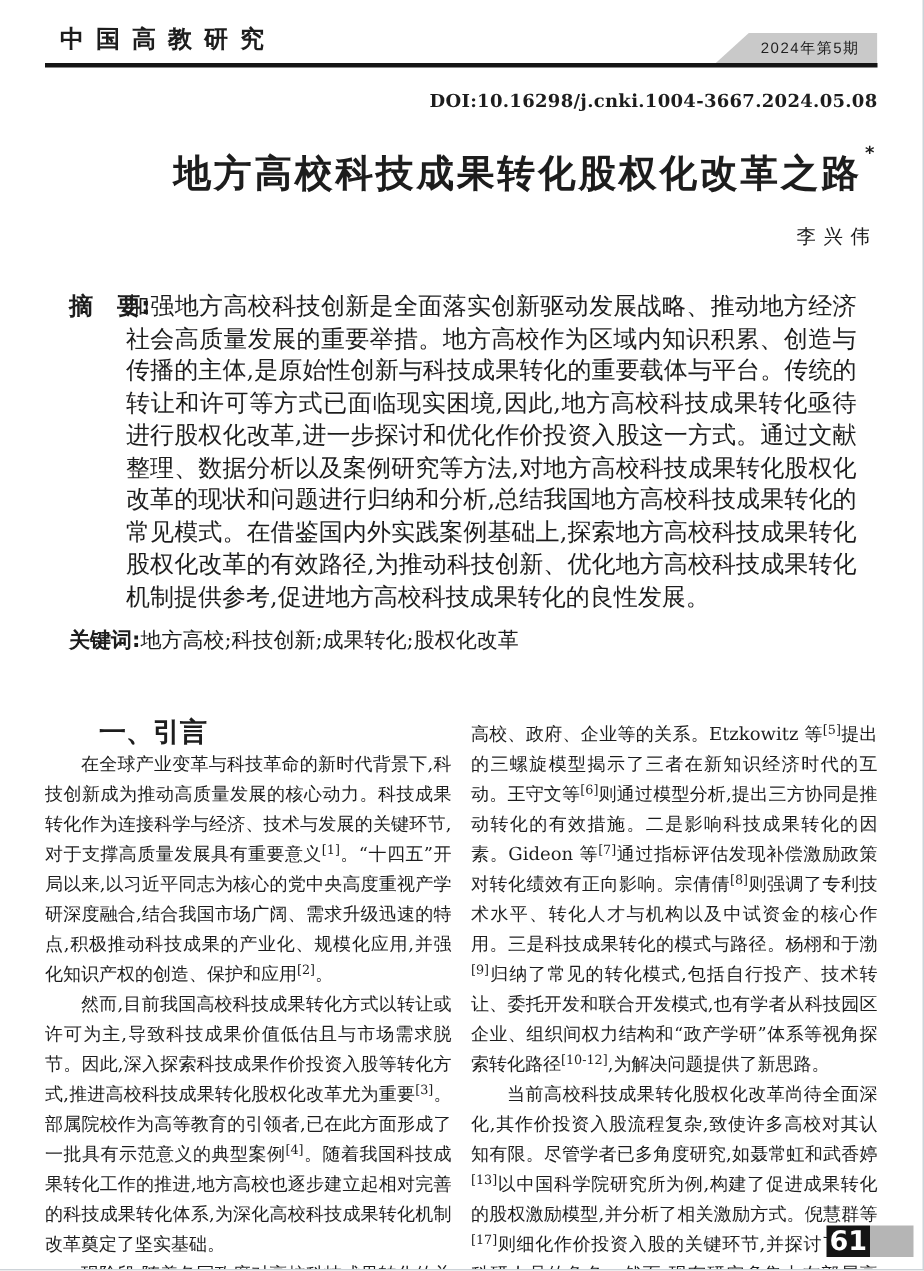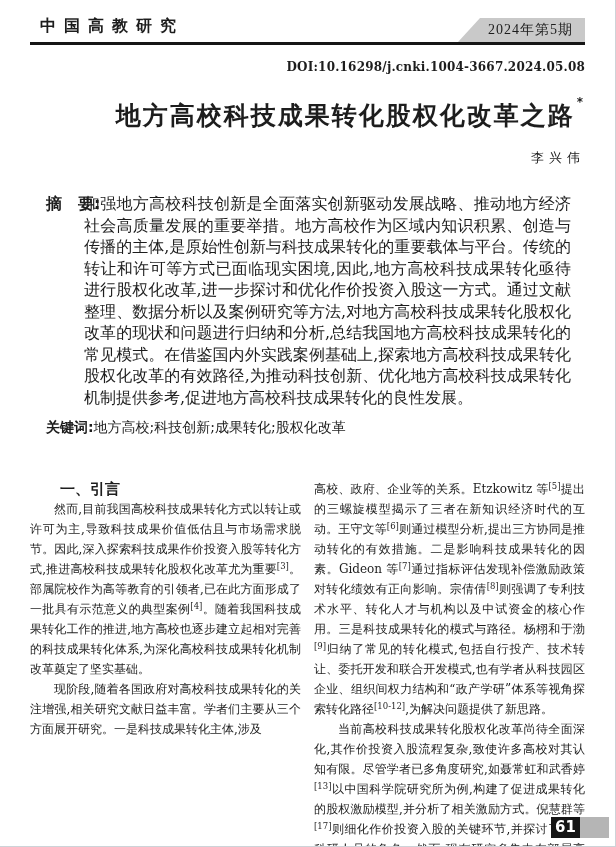--- a/index.html
+++ b/index.html
@@ -15,49 +15,49 @@
     box-sizing:border-box;padding:16px 30px 0 30px;overflow:hidden;
     color:var(--c-text);
     font-family:"DejaVu Serif","Liberation Serif",serif;
     border-right:1px solid #cdd3d8;border-bottom:1px solid #cdd3d8;
   }
   
   .header{display:flex;justify-content:space-between;align-items:flex-end;
     border-bottom:3px solid var(--c-rule);padding:0 0 0 10px;}
   .journal-name{font-size:16px;font-weight:bold;letter-spacing:8px;
     padding-bottom:5px;font-family:"DejaVu Serif","Liberation Serif",serif;}
-  .issue-box{background:var(--c-headerbox);font-size:14px;letter-spacing:1px;
+  .issue-box{background:var(--c-headerbox);font-size:10px;letter-spacing:1px;
     padding:3px 12px 3px 30px;clip-path:polygon(22px 0,100% 0,100% 100%,0 100%);
-    font-family:Liberation Serif, serif;}
+    font-family:Liberation Sans, sans-serif;}
   
   .doi-row{text-align:right;font-size:12px;font-weight:700;margin-top:15px;letter-spacing:.2px;}
   
   .title{ text-align:right;font-size:25px;font-weight:700;margin-top:21px;letter-spacing:2px;
     font-family:"DejaVu Sans","Liberation Sans",sans-serif;}
   .title sup{font-size:12px;vertical-align:18px;margin-left:2px;}
   .author{text-align:right;font-size:13px;margin-top:17px;letter-spacing:5px;}
   
   .abstract{margin:26px 14px 0 16px;position:relative;padding-left:38px;
     font-size:16px;line-height:21.5px;text-align:justify;}
   .abstract-label{position:absolute;left:0;top:0;font-weight:700;white-space:nowrap;
     font-family:"DejaVu Sans","Liberation Sans",sans-serif;}
   .keywords{margin:9px 14px 0 16px;font-size:14px;line-height:20px;}
   .keywords-label{font-weight:700;font-family:"DejaVu Sans","Liberation Sans",sans-serif;}
   
   .body{display:flex;gap:13px;margin-top:42px;}
   .col{flex:1 1 0;font-size:12px;line-height:20px;text-align:justify;min-width:0;}
-  .section-heading{font-size:15px;font-weight:700;margin:0;text-indent:2em;
+  .section-heading{font-size:18px;font-weight:700;margin:0;text-indent:2em;
     font-family:"DejaVu Sans","Liberation Sans",sans-serif;line-height:20px;}
   .col p{margin:0;text-indent:2em;}
   .col p.no-indent{text-indent:0;}
   .col sup{font-size:8.5px;line-height:0;vertical-align:4px;}
   
   .page-num{position:absolute;right:6px;bottom:8px;display:flex;}
   .pn-black{background:var(--c-pn-bg);color:#fff;width:29px;height:21px;line-height:21px;
-    text-align:center;font-size:15px;font-weight:700;
+    text-align:center;font-size:18px;font-weight:700;
     font-family:"DejaVu Sans","Liberation Sans",sans-serif;}
   .pn-side{background:var(--c-pn-side);width:29px;height:21px;}
 </style>
 </head>
 <body>
 
 <div class="page">
 
   <div class="header">
     <span class="journal-name">中国高教研究</span>
@@ -75,20 +75,21 @@
     <span>加强地方高校科技创新是全面落实创新驱动发展战略、推动地方经济社会高质量发展的重要举措。地方高校作为区域内知识积累、创造与传播的主体,是原始性创新与科技成果转化的重要载体与平台。传统的转让和许可等方式已面临现实困境,因此,地方高校科技成果转化亟待进行股权化改革,进一步探讨和优化作价投资入股这一方式。通过文献整理、数据分析以及案例研究等方法,对地方高校科技成果转化股权化改革的现状和问题进行归纳和分析,总结我国地方高校科技成果转化的常见模式。在借鉴国内外实践案例基础上,探索地方高校科技成果转化股权化改革的有效路径,为推动科技创新、优化地方高校科技成果转化机制提供参考,促进地方高校科技成果转化的良性发展。</span>
   </div>
 
   <div class="keywords">
     <span class="keywords-label">关键词:</span><span>地方高校;科技创新;成果转化;股权化改革</span>
   </div>
 
   <div class="body">
     <div class="col">
       <h3 class="section-heading">一、引言</h3>
+      <p>在全球产业变革与科技革命的新时代背景下,科技创新成为推动高质量发展的核心动力。科技成果转化作为连接科学与经济、技术与发展的关键环节,对于支撑高质量发展具有重要意义<sup>[1]</sup>。“十四五”开局以来,以习近平同志为核心的党中央高度重视产学研深度融合,结合我国市场广阔、需求升级迅速的特点,积极推动科技成果的产业化、规模化应用,并强化知识产权的创造、保护和应用<sup>[2]</sup>。</p>
       <p>然而,目前我国高校科技成果转化方式以转让或许可为主,导致科技成果价值低估且与市场需求脱节。因此,深入探索科技成果作价投资入股等转化方式,推进高校科技成果转化股权化改革尤为重要<sup>[3]</sup>。部属院校作为高等教育的引领者,已在此方面形成了一批具有示范意义的典型案例<sup>[4]</sup>。随着我国科技成果转化工作的推进,地方高校也逐步建立起相对完善的科技成果转化体系,为深化高校科技成果转化机制改革奠定了坚实基础。</p>
       <p>现阶段,随着各国政府对高校科技成果转化的关注增强,相关研究文献日益丰富。学者们主要从三个方面展开研究。一是科技成果转化主体,涉及</p>
     </div>
     <div class="col">
       <p class="no-indent">高校、政府、企业等的关系。Etzkowitz 等<sup>[5]</sup>提出的三螺旋模型揭示了三者在新知识经济时代的互动。王守文等<sup>[6]</sup>则通过模型分析,提出三方协同是推动转化的有效措施。二是影响科技成果转化的因素。Gideon 等<sup>[7]</sup>通过指标评估发现补偿激励政策对转化绩效有正向影响。宗倩倩<sup>[8]</sup>则强调了专利技术水平、转化人才与机构以及中试资金的核心作用。三是科技成果转化的模式与路径。杨栩和于渤<sup>[9]</sup>归纳了常见的转化模式,包括自行投产、技术转让、委托开发和联合开发模式,也有学者从科技园区企业、组织间权力结构和“政产学研”体系等视角探索转化路径<sup>[10-12]</sup>,为解决问题提供了新思路。</p>
       <p>当前高校科技成果转化股权化改革尚待全面深化,其作价投资入股流程复杂,致使许多高校对其认知有限。尽管学者已多角度研究,如聂常虹和武香婷<sup>[13]</sup>以中国科学院研究所为例,构建了促进成果转化的股权激励模型,并分析了相关激励方式。倪慧群等<sup>[17]</sup>则细化作价投资入股的关键环节,并探讨了高校科研人员的角色。然而,现有研究多集中在部属高校、对地方高校的改革探索的研究相对不足。地方高校扎根地方、服务地方,其科技成果转化具有</p>
     </div>
   </div>
 
   <div class="page-num">

